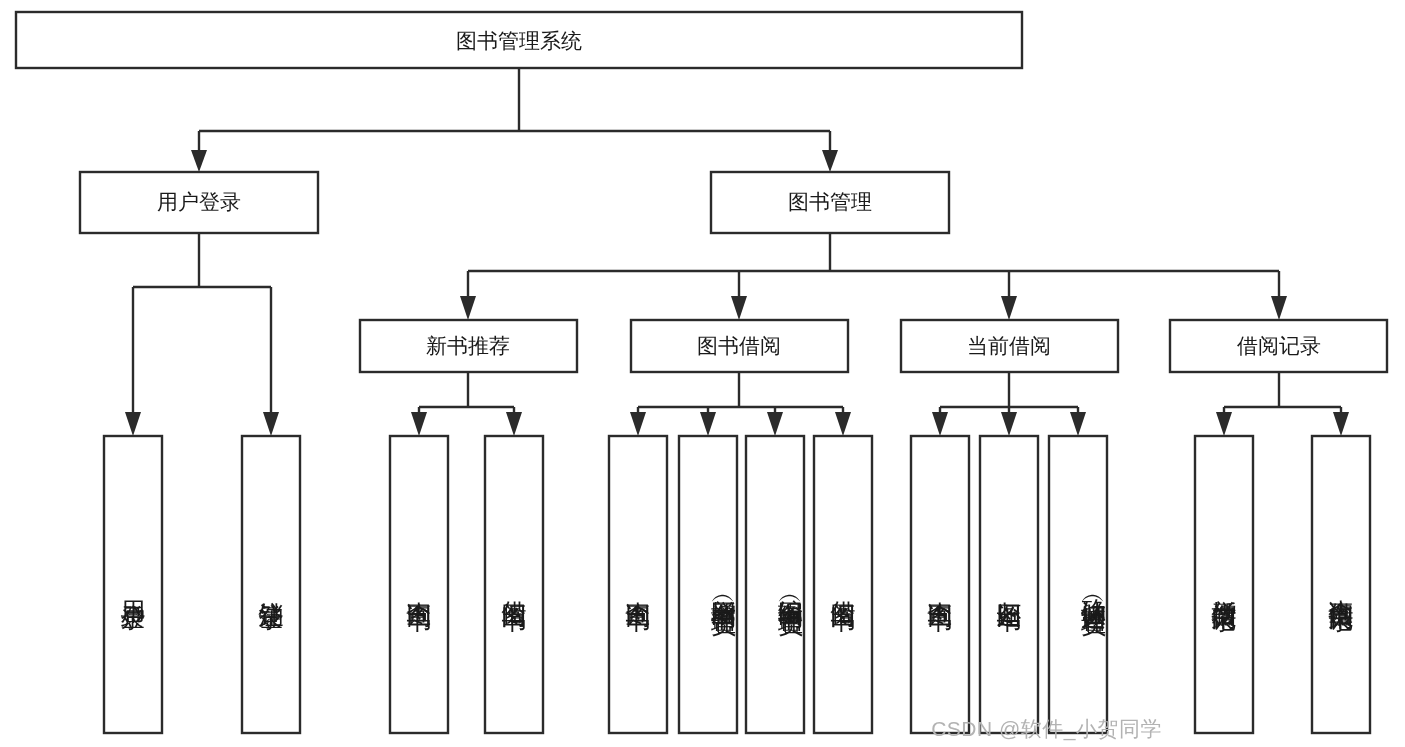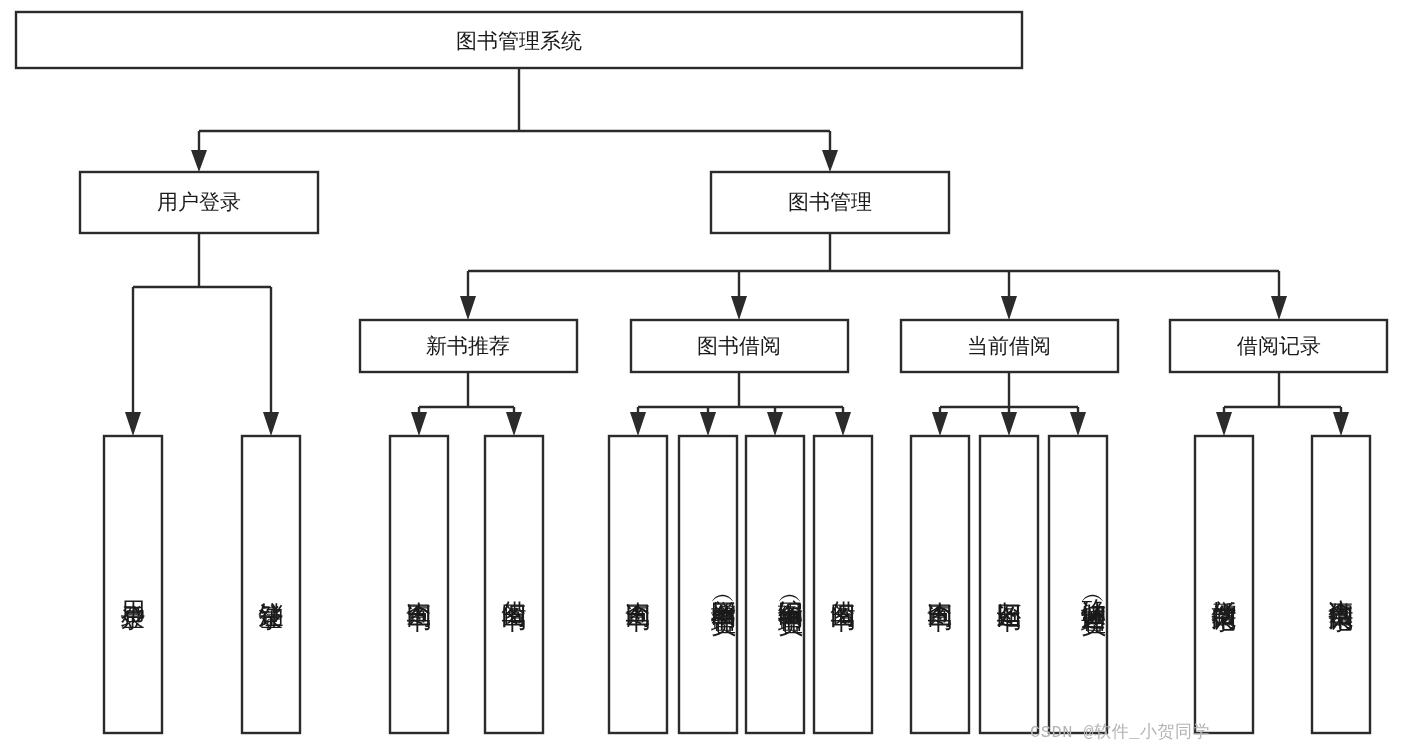--- a/index.html
+++ b/index.html
@@ -11,21 +11,20 @@
     width: 1405px;
     height: 747px;
     font-family: "Liberation Sans", "DejaVu Sans", sans-serif;
     overflow: hidden;
   }
   #diagram-root {
     position: relative;
     width: 1172px;
     height: 747px;
     background: #ffffff;
-    padding-left: 48px;
   }
   svg.canvas {
     position: absolute;
     left: 0;
     top: 0;
     width: 1405px;
     height: 747px;
     display: block;
   }
   .node-box {
@@ -71,22 +70,22 @@
   }
   .leaf-label.top {
     display: flex;
     align-items: flex-start;
     justify-content: center;
   }
   #watermark {
     position: absolute;
     right: 10px;
     bottom: 4px;
-    font-family: Liberation Mono, monospace;
-    font-size: 17px;
+    font-family: Liberation Sans, sans-serif;
+    font-size: 21px;
     color: #b3b3b3;
     letter-spacing: 0.5px;
     user-select: none;
   }
 </style>
 </head>
 <body>
 
 <div id="diagram-root">
 

